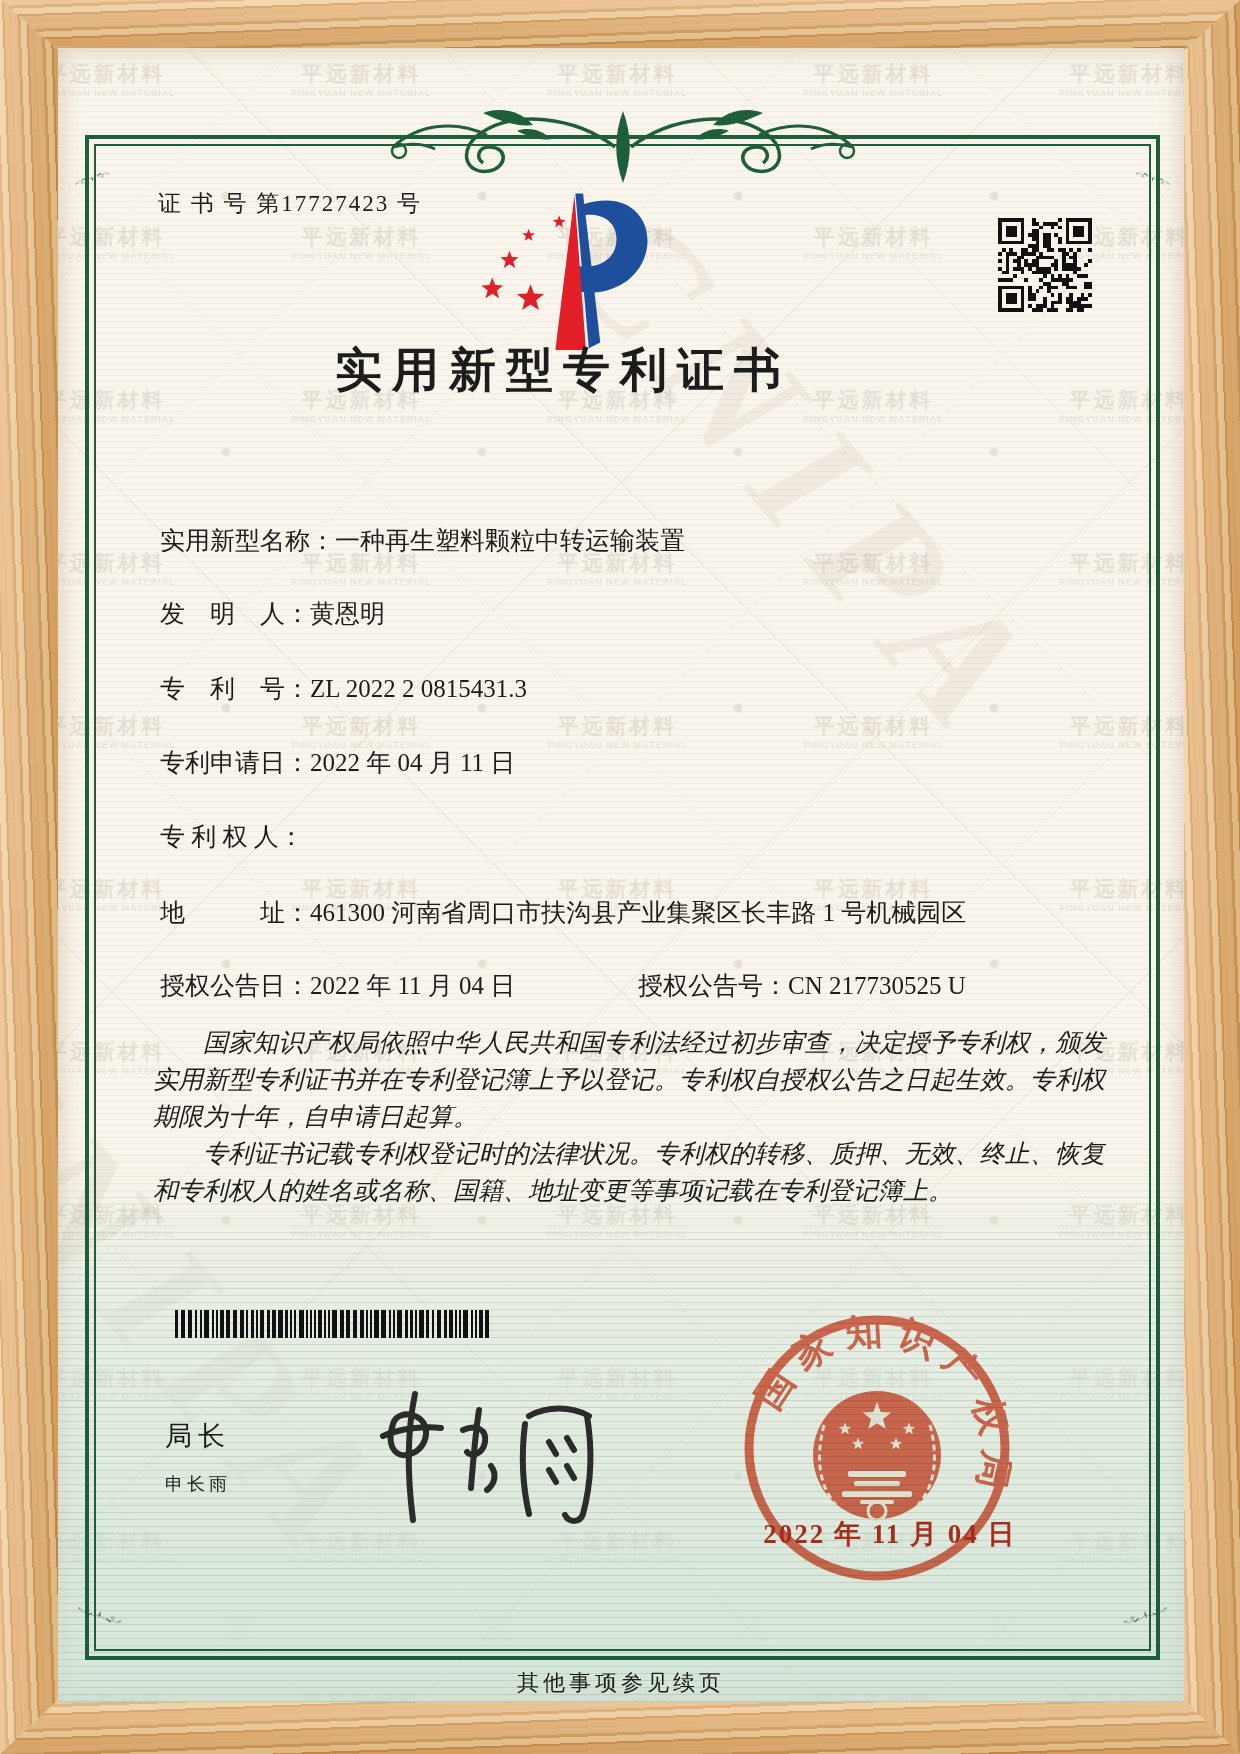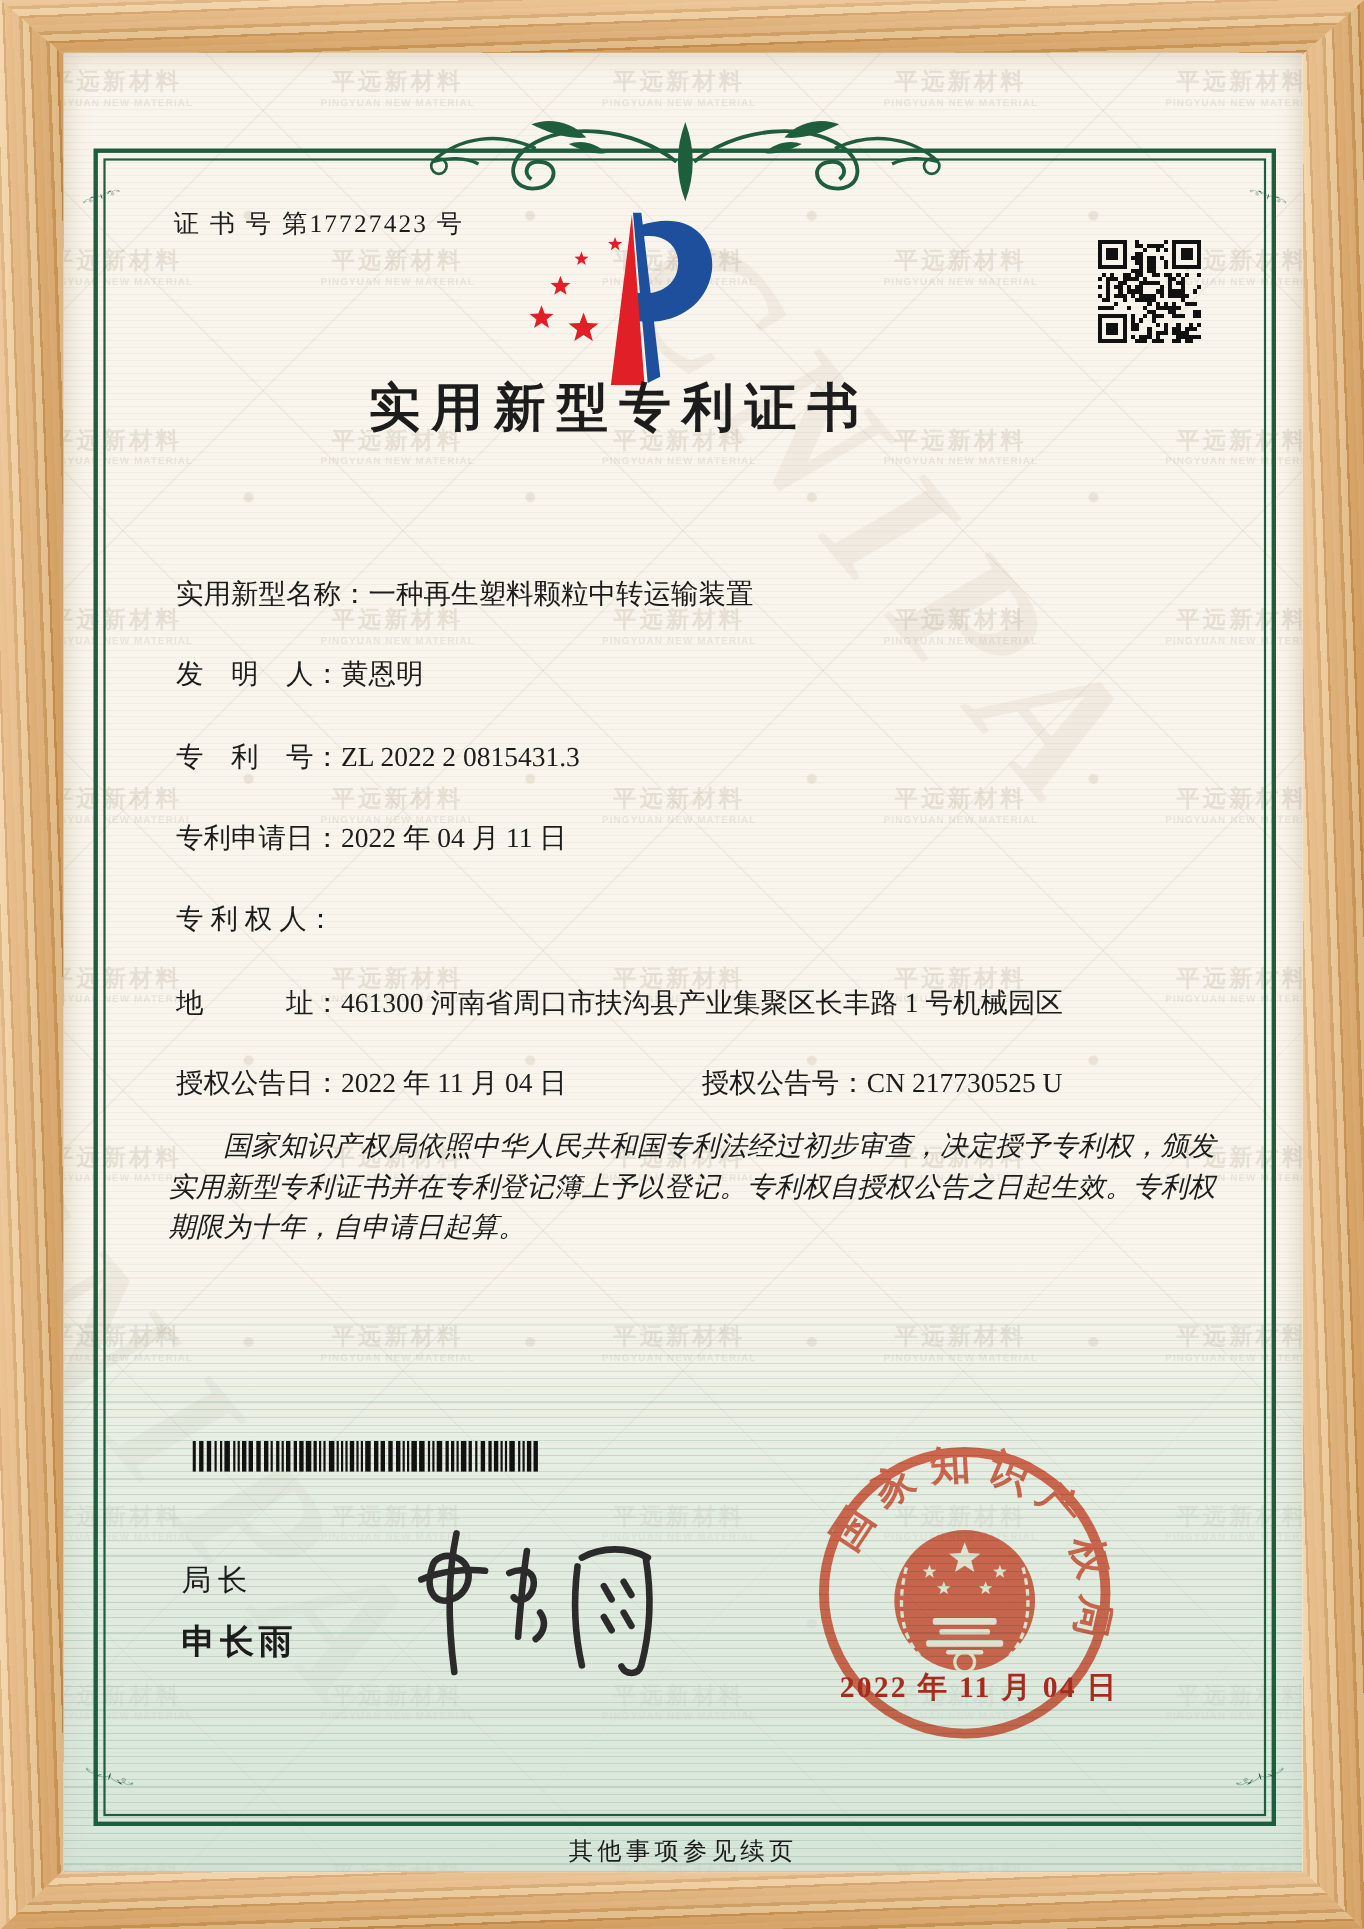--- a/index.html
+++ b/index.html
@@ -80,21 +80,21 @@
   .row{position:absolute;left:0;display:flex;}
   .row .lbl{white-space:pre;}
   .row .val{max-width:745px;}
   .row.grant{display:block;width:100%;}
   .row.grant .pair2{position:absolute;left:478px;top:0;white-space:nowrap;}
   .bodytext{position:absolute;left:95px;top:976px;width:952px;font-size:25px;line-height:37px;
       text-align:justify;}
   .bodytext p{margin:0;text-indent:2em;font-style:italic;}
   .barcode{position:absolute;left:117px;top:1262px;width:322px;height:28px;}
   .officer-title{position:absolute;left:107px;top:1370px;font-size:27px;letter-spacing:6px;}
-  .officer-name{position:absolute;left:107px;top:1424px;font-size:31px;letter-spacing:4px;font-weight:bold;}
+  .officer-name{position:absolute;left:107px;top:1424px;font-size:18px;letter-spacing:4px;}
   .signature{position:absolute;left:295px;top:1322px;width:260px;height:175px;}
   .seal{position:absolute;left:684px;top:1265px;width:270px;height:270px;mix-blend-mode:multiply;}
   .seal-date{position:absolute;left:667px;top:1468px;width:330px;text-align:center;
       font-size:27px;letter-spacing:2px;color:var(--seal-date-red);font-weight:bold;}
   .page-footer{position:absolute;left:0;top:1552px;width:1072px;text-align:center;font-size:21px;letter-spacing:2px;}
   .continuation{position:absolute;left:0;right:0;top:1620px;text-align:center;font-size:22px;letter-spacing:4px;}
 </style>
 </head>
 <body>
 
@@ -621,20 +621,21 @@
         <span class="val">461300  河南省周口市扶沟县产业集聚区长丰路 1 号机械园区</span>
       </div>
       <div class="row grant" style="top:922px">
         <span class="pair"><span>授权公告日：</span><span>2022 年 11 月 04 日</span></span>
         <span class="pair2"><span>授权公告号：</span><span>CN 217730525 U</span></span>
       </div>
     </div>
 
     <div class="bodytext">
       <p>国家知识产权局依照中华人民共和国专利法经过初步审查，决定授予专利权，颁发实用新型专利证书并在专利登记簿上予以登记。专利权自授权公告之日起生效。专利权期限为十年，自申请日起算。</p>
+      <p>专利证书记载专利权登记时的法律状况。专利权的转移、质押、无效、终止、恢复和专利权人的姓名或名称、国籍、地址变更等事项记载在专利登记簿上。</p>
     </div>
 
     <svg class="barcode" id="barcode" viewBox="0 0 322 28" preserveAspectRatio="none">
         <rect x="0" y="0" width="3" height="28" fill="#111"></rect>
         <rect x="6" y="0" width="4" height="28" fill="#111"></rect>
         <rect x="13" y="0" width="4" height="28" fill="#111"></rect>
         <rect x="20" y="0" width="2" height="28" fill="#111"></rect>
         <rect x="25" y="0" width="2" height="28" fill="#111"></rect>
         <rect x="29" y="0" width="5" height="28" fill="#111"></rect>
         <rect x="37" y="0" width="2" height="28" fill="#111"></rect>

